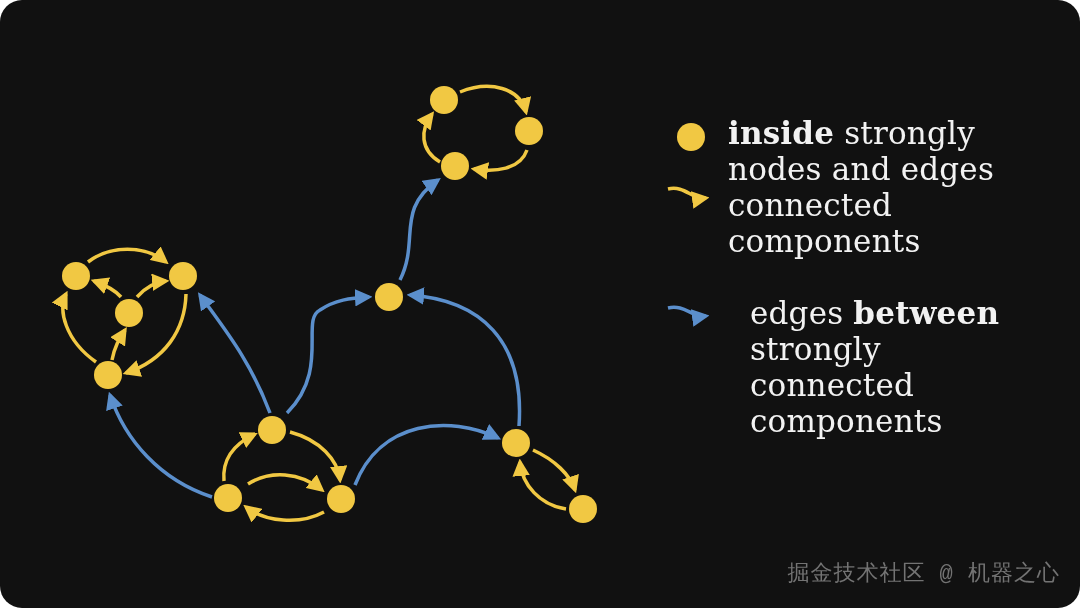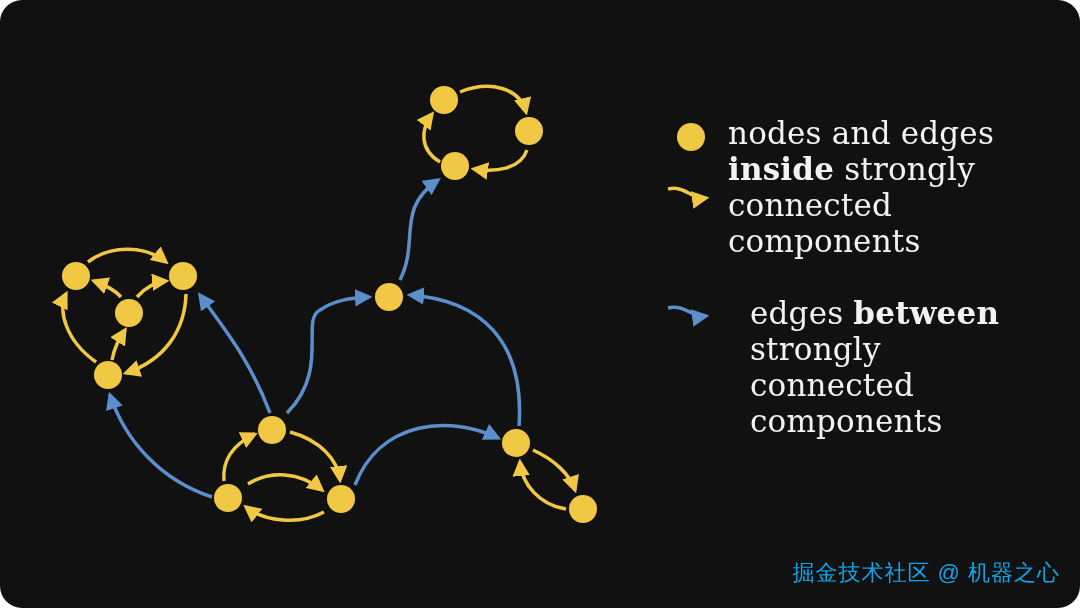--- a/index.html
+++ b/index.html
@@ -10,21 +10,21 @@
     }
     svg.graph { position:absolute; left:0; top:0; }
     .legend-text {
       position:absolute; color:#f2f2f2;
       font-family:"DejaVu Serif", "Liberation Serif", serif;
       font-size:31px; line-height:36px; letter-spacing:0.2px;
     }
     .legend-text b { font-weight:bold; }
     .watermark {
       position:absolute; right:20px; bottom:20px;
-      color:#0ea5e9; font-family:Liberation Sans, sans-serif; font-size:22px;
+      color:#737373; font-family:Liberation Mono, monospace; font-size:22px;
       letter-spacing:1px;
     }
   </style>
 </head>
 <body>
 
 <div class="canvas">
   <svg class="graph" width="1080" height="608" viewBox="0 0 1080 608">
     <defs>
       <marker id="ay" viewBox="0 0 10 10" refX="8" refY="5" markerWidth="5" markerHeight="5" orient="auto-start-reverse">
@@ -83,22 +83,22 @@
     </g>
 
     <g>
       <circle cx="691" cy="137" r="14" fill="#F1C843"></circle>
       <path d="M668,189 C685,185 692,200 706,198" fill="none" stroke="#F1C843" stroke-width="3.5" marker-end="url(#ay)"></path>
       <path d="M668,308 C685,304 692,318 706,316" fill="none" stroke="#5B8FCC" stroke-width="3.5" marker-end="url(#ab)"></path>
     </g>
   </svg>
 
   <div class="legend-text" style="left:728px; top:115px;">
+    <div><b>inside</b><span> strongly</span></div>
     <div>nodes and edges</div>
-    <div><b>inside</b><span> strongly</span></div>
     <div>connected</div>
     <div>components</div>
   </div>
 
   <div class="legend-text" style="left:728px; top:295px;margin-left:22px;">
     <div><span>edges </span><b>between</b></div>
     <div>strongly</div>
     <div>connected</div>
     <div>components</div>
   </div>

